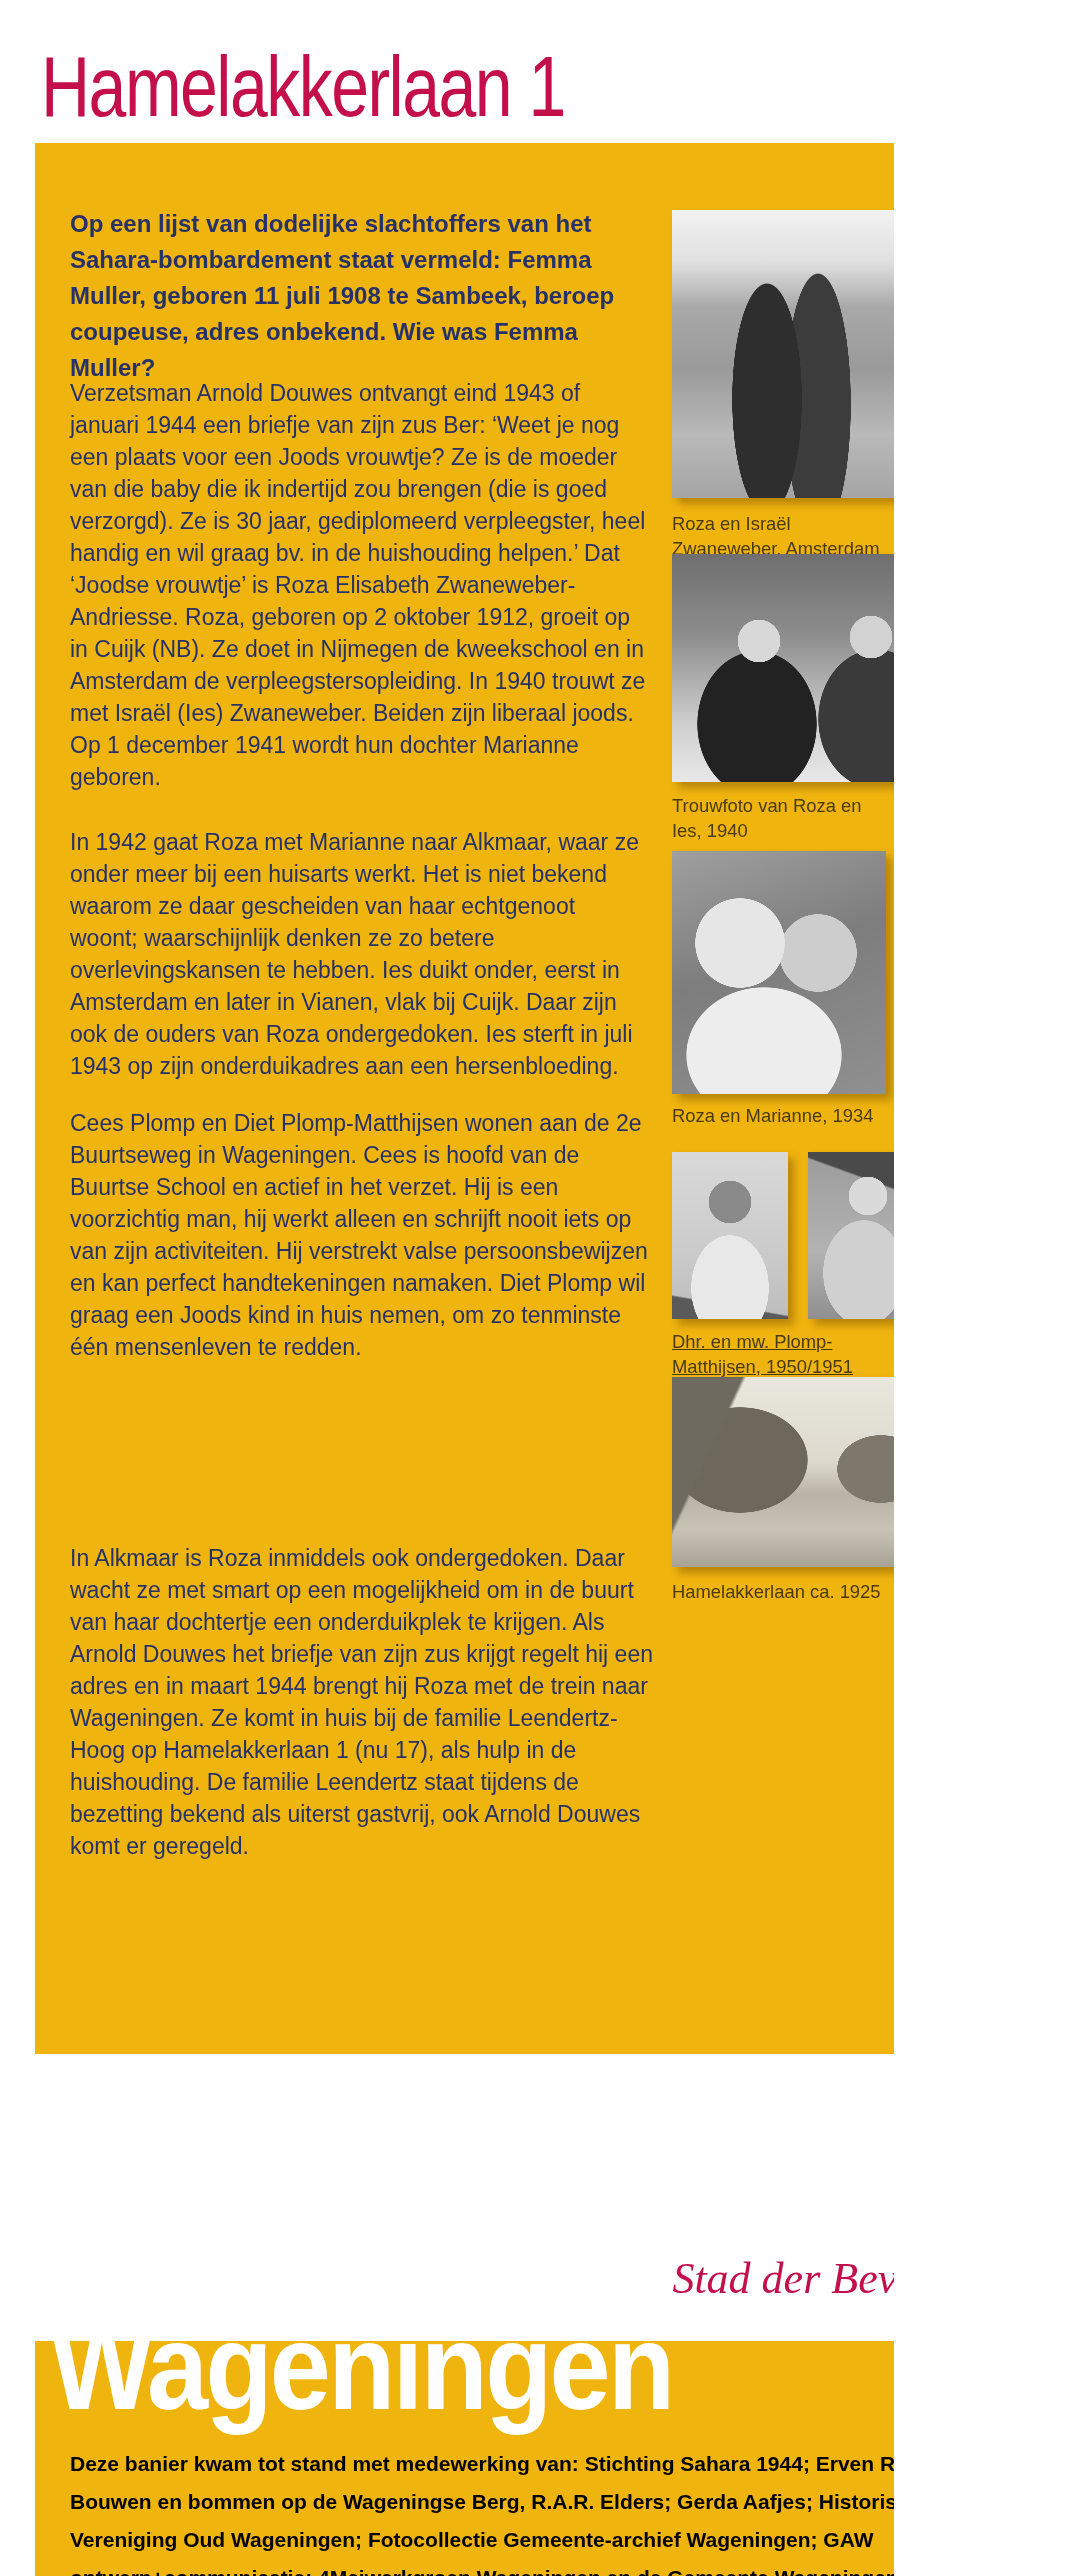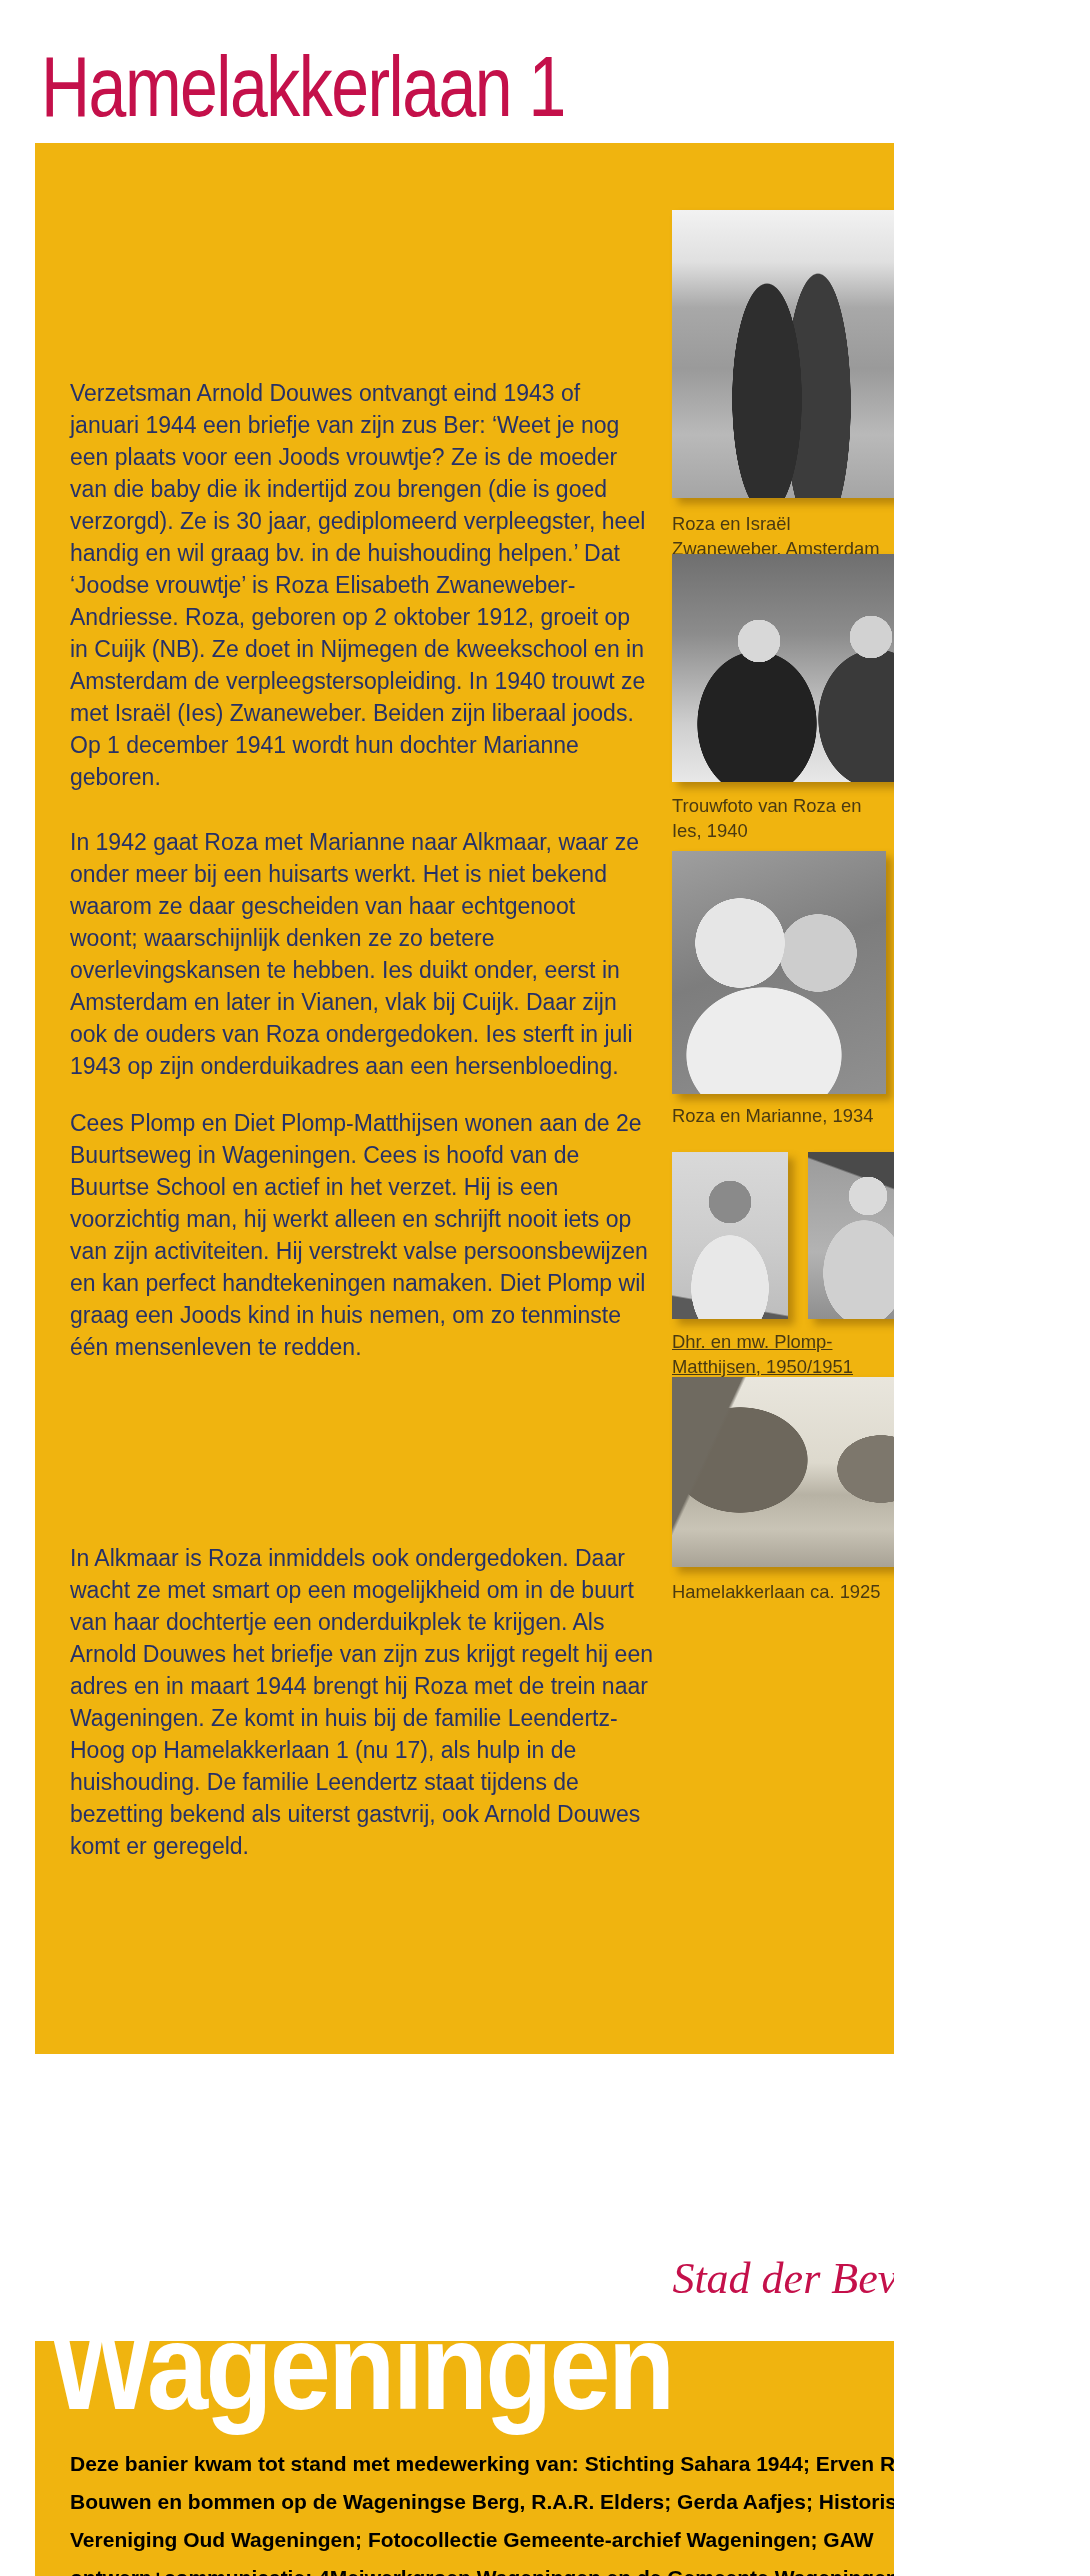--- a/index.html
+++ b/index.html
@@ -105,20 +105,21 @@
 <div class="page">
 
   <h1 class="page-title">Hamelakkerlaan 1</h1>
 
   <div class="badge">
     <span>2</span>
   </div>
 
   <div class="main-panel"></div>
 
+  <div class="tblock intro">Op een lijst van dodelijke slachtoffers van het Sahara-bombardement staat vermeld: Femma Muller, geboren 11 juli 1908 te Sambeek, beroep coupeuse, adres onbekend. Wie was Femma Muller?</div>
   <div class="tblock p1">Verzetsman Arnold Douwes ontvangt eind 1943 of januari 1944 een briefje van zijn zus Ber: ‘Weet je nog een plaats voor een Joods vrouwtje? Ze is de moeder van die baby die ik indertijd zou brengen (die is goed verzorgd). Ze is 30 jaar, gediplomeerd verpleegster, heel handig en wil graag bv. in de huishouding helpen.’ Dat ‘Joodse vrouwtje’ is Roza Elisabeth Zwaneweber-Andriesse. Roza, geboren op 2 oktober 1912, groeit op in Cuijk (NB). Ze doet in Nijmegen de kweekschool en in Amsterdam de verpleegstersopleiding. In 1940 trouwt ze met Israël (Ies) Zwaneweber. Beiden zijn liberaal joods. Op 1 december 1941 wordt hun dochter Marianne geboren.</div>
   <div class="tblock p2">In 1942 gaat Roza met Marianne naar Alkmaar, waar ze onder meer bij een huisarts werkt. Het is niet bekend waarom ze daar gescheiden van haar echtgenoot woont; waarschijnlijk denken ze zo betere overlevingskansen te hebben. Ies duikt onder, eerst in Amsterdam en later in Vianen, vlak bij Cuijk. Daar zijn ook de ouders van Roza ondergedoken. Ies sterft in juli 1943 op zijn onderduikadres aan een hersenbloeding.</div>
   <div class="tblock p3">Cees Plomp en Diet Plomp-Matthijsen wonen aan de 2e Buurtseweg in Wageningen. Cees is hoofd van de Buurtse School en actief in het verzet. Hij is een voorzichtig man, hij werkt alleen en schrijft nooit iets op van zijn activiteiten. Hij verstrekt valse persoonsbewijzen en kan perfect handtekeningen namaken. Diet Plomp wil graag een Joods kind in huis nemen, om zo tenminste één mensenleven te redden.</div>
   <div class="tblock p5">In Alkmaar is Roza inmiddels ook ondergedoken. Daar wacht ze met smart op een mogelijkheid om in de buurt van haar dochtertje een onderduikplek te krijgen. Als Arnold Douwes het briefje van zijn zus krijgt regelt hij een adres en in maart 1944 brengt hij Roza met de trein naar Wageningen. Ze komt in huis bij de familie Leendertz-Hoog op Hamelakkerlaan 1 (nu 17), als hulp in de huishouding. De familie Leendertz staat tijdens de bezetting bekend als uiterst gastvrij, ook Arnold Douwes komt er geregeld.</div>
 
   <div class="photo ph1"></div>
   <div class="caption" style="left:672px;top:483px;">Roza en Israël Zwaneweber, Amsterdam</div>
 
   <div class="photo ph2"></div>
   <div class="caption" style="left:672px;top:765px;">Trouwfoto van Roza en Ies, 1940</div>

